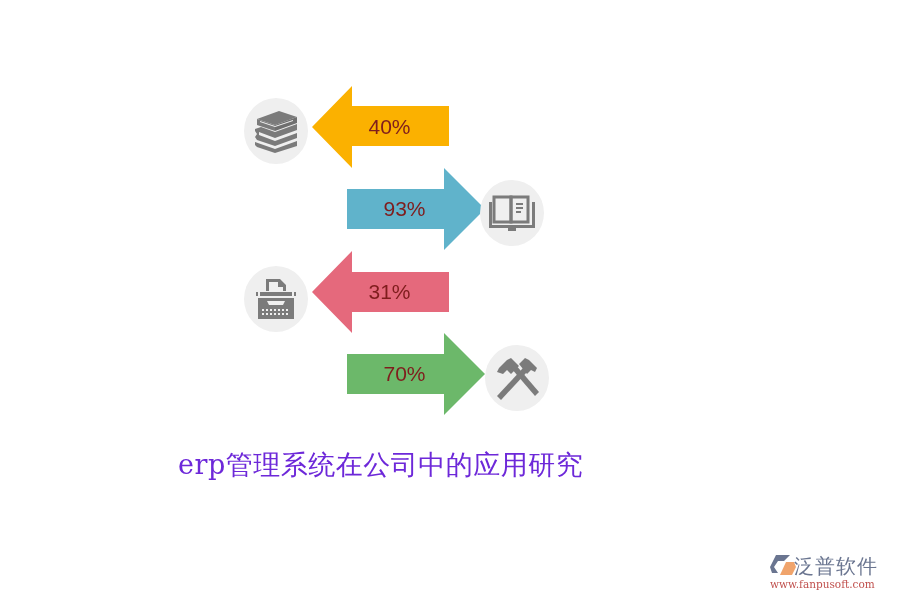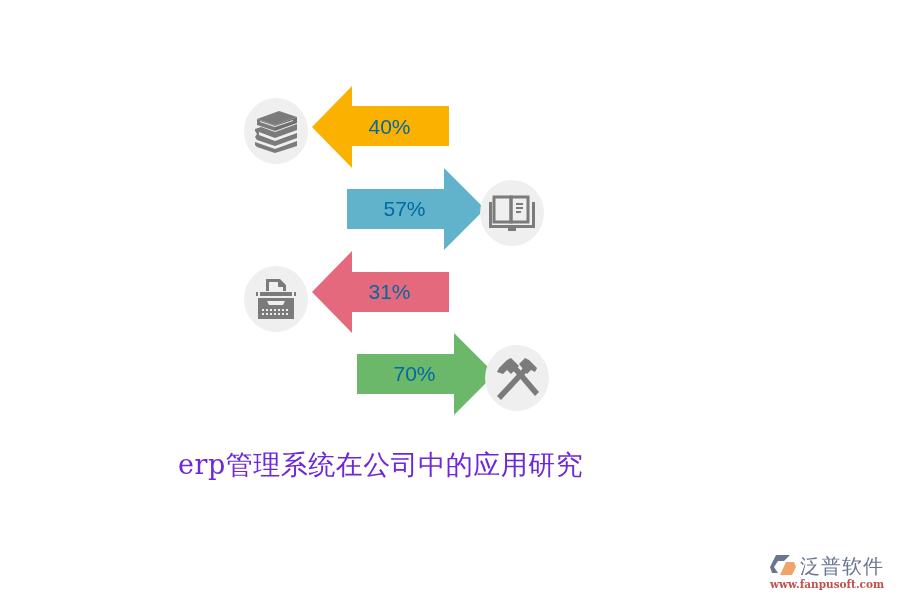--- a/index.html
+++ b/index.html
@@ -1,25 +1,25 @@
 <!DOCTYPE html>
 <html><head>
 <meta charset="utf-8">
 <style>
   html, body { margin:0; padding:0; }
   body { width:900px; height:600px; background:#ffffff; position:relative; overflow:hidden; font-family:"Liberation Sans", sans-serif; }
   .abs { position:absolute; }
   .circle { position:absolute; width:64px; height:66px; border-radius:50%; background:#efefef; display:flex; align-items:center; justify-content:center; }
   .arrow { position:absolute; }
   .arrow svg { position:absolute; left:0; top:0; }
-  .arrow-label { position:absolute; color:#0369a1; font-size:21px; text-align:center; line-height:40px; font-family:"Liberation Sans", sans-serif; }
+  .arrow-label { position:absolute; color:#7f1d1d; font-size:21px; text-align:center; line-height:40px; font-family:"Liberation Sans", sans-serif; }
   .title { position:absolute; left:178px; top:447px; font-family:"DejaVu Serif", "Liberation Serif", serif; font-size:27px; color:#6d28d9; letter-spacing:0.5px; white-space:nowrap; }
   .logo { position:absolute; left:768px; top:553px; width:125px; height:40px; }
-  .logo-name { position:absolute; left:32px; top:0px; font-size:20px; color:#6a7590; font-family:"DejaVu Sans", sans-serif; letter-spacing:1px; white-space:nowrap; }
-  .logo-url { position:absolute; left:2px; top:25px; font-size:10.5px; color:#c0504d; font-family:"DejaVu Serif", serif; white-space:nowrap;font-weight:bold; }
+  .logo-name { position:absolute; left:26px; top:0px; font-size:20px; color:#6a7590; font-family:"DejaVu Sans", sans-serif; letter-spacing:1px; white-space:nowrap; }
+  .logo-url { position:absolute; left:2px; top:25px; font-size:10.5px; color:#c0504d; font-family:"DejaVu Serif", serif; white-space:nowrap; }
 </style>
 </head>
 <body>
 
 <div class="circle" style="left:244px; top:98px;">
   <svg width="46" height="44" viewBox="0 0 46 44">
     <g fill="#7b7b7b">
       <path d="M4 10 L26 2 L44 8 L22 16 Z"></path>
       <path d="M4 10 L22 16 L22 22 L4 16 Z"></path>
       <path d="M22 16 L44 8 L44 14 L22 22 Z" fill="#6f6f6f"></path>
@@ -35,21 +35,21 @@
   <svg width="137" height="82" viewBox="0 0 137 82">
     <polygon points="0,41 40,0 40,20 137,20 137,60 40,60 40,82" fill="#fbb100"></polygon>
   </svg>
   <div class="arrow-label" style="left:40px; top:21px; width:75px;">40%</div>
 </div>
 
 <div class="arrow" style="left:347px; top:168px; width:138px; height:82px;">
   <svg width="138" height="82" viewBox="0 0 138 82">
     <polygon points="0,21 97,21 97,0 138,41 97,82 97,61 0,61" fill="#60b3cb"></polygon>
   </svg>
-  <div class="arrow-label" style="left:20px; top:21px; width:75px;">57%</div>
+  <div class="arrow-label" style="left:20px; top:21px; width:75px;">93%</div>
 </div>
 <div class="circle" style="left:480px; top:180px;">
   <svg width="48" height="38" viewBox="0 0 48 38">
     <g fill="none" stroke="#7b7b7b" stroke-width="3">
       <rect x="6" y="3" width="17" height="25"></rect>
       <rect x="23" y="3" width="17" height="25"></rect>
     </g>
     <path d="M1 8 L4 8 L4 31 L44 31 L44 8 L47 8 L47 34 L1 34 Z" fill="#7b7b7b"></path>
     <rect x="20" y="34" width="8" height="3" fill="#7b7b7b"></rect>
     <rect x="28" y="9" width="7" height="2" fill="#7b7b7b"></rect>
@@ -84,21 +84,21 @@
     </g>
   </svg>
 </div>
 <div class="arrow" style="left:312px; top:251px; width:137px; height:82px;">
   <svg width="137" height="82" viewBox="0 0 137 82">
     <polygon points="0,41 40,0 40,21 137,21 137,61 40,61 40,82" fill="#e5697c"></polygon>
   </svg>
   <div class="arrow-label" style="left:40px; top:21px; width:75px;">31%</div>
 </div>
 
-<div class="arrow" style="left:357px; top:333px; width:138px; height:82px;">
+<div class="arrow" style="left:347px; top:333px; width:138px; height:82px;">
   <svg width="138" height="82" viewBox="0 0 138 82">
     <polygon points="0,21 97,21 97,0 138,41 97,82 97,61 0,61" fill="#6cb86a"></polygon>
   </svg>
   <div class="arrow-label" style="left:20px; top:21px; width:75px;">70%</div>
 </div>
 <div class="circle" style="left:485px; top:345px;">
   <svg width="48" height="48" viewBox="0 0 48 48">
     <g fill="#7b7b7b">
 
       <path d="M6 14 L14 6 L18 4 L22 8 L26 12 L18 20 L14 16 L10 20 L4 18 Z"></path>

